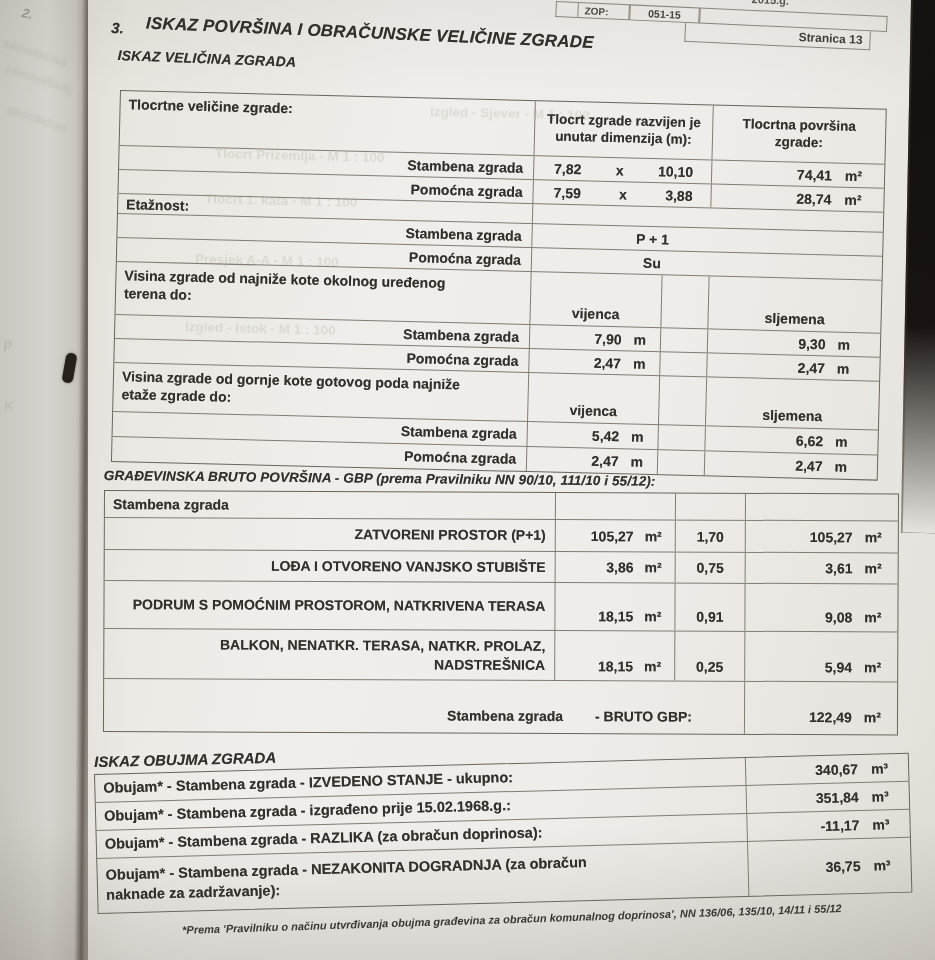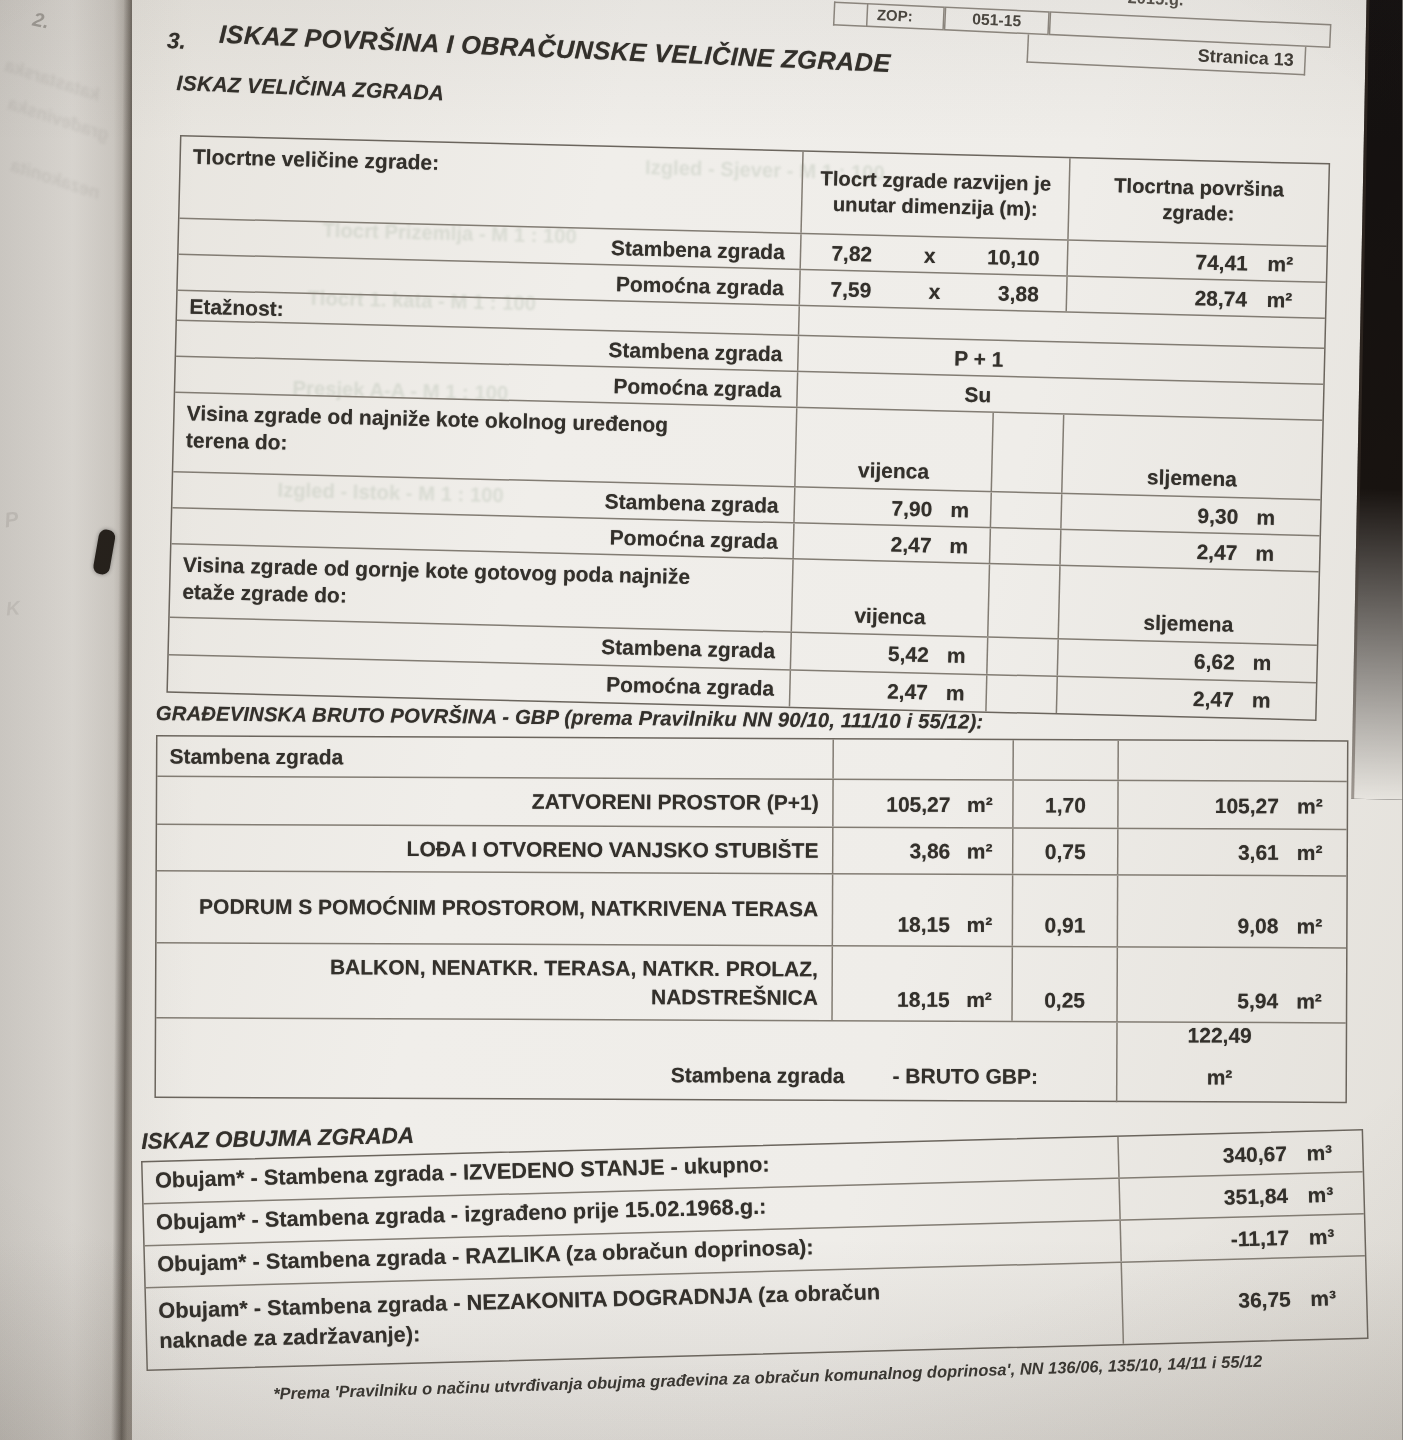--- a/index.html
+++ b/index.html
@@ -85,21 +85,21 @@
   .g-row + .g-row{border-top:1px solid var(--bc);}
   .g-head{height:26px;} .g-r1{height:31px;} .g-r2{height:30px;} .g-r3{height:47px;} .g-r4{height:49px;} .g-tot{height:52px;}
   .g-lblh{grid-column:1;padding-left:8px;}
   .g-lbl{grid-column:1;justify-content:flex-end;text-align:right;padding-right:9px;line-height:1.3;}
   .g-lbl span{display:inline-block;max-width:415px;}
   .g-area{grid-column:2;justify-content:flex-end;gap:11px;padding-right:13px;}
   .g-coef{grid-column:3;justify-content:center;}
   .g-res{grid-column:4;justify-content:flex-end;gap:12px;padding-right:16px;}
   .vbot{align-items:flex-end;padding-bottom:6px;}
   .g-totlbl{grid-column:1/4;justify-content:flex-end;align-items:flex-end;gap:32px;padding:0 52px 9px 0;}
-  .g-totval{grid-column:4;justify-content:flex-end;gap:12px;padding:0 16px 9px 0;flex-direction:column;}
+  .g-totval{grid-column:4;justify-content:flex-end;align-items:flex-end;gap:12px;padding:0 16px 9px 0;}
 
   
   .obj-title{left:94px;top:753px;transform:rotate(-1.3deg);font-size:15px;font-style:italic;}
   .obj{left:94px;top:774px;transform:rotate(-1.5deg);width:813px;border:1.5px solid var(--bo);}
   .o-row{display:grid;grid-template-columns:650px 163px;}
   .o-row + .o-row{border-top:1px solid var(--bc);}
   .o-r{height:27px;} .o-r4{height:54px;}
   .o-lbl{grid-column:1;padding-left:8px;font-size:14.5px;line-height:1.35;}
   .o-lbl span{display:inline-block;max-width:525px;}
   .o-val{grid-column:2;justify-content:flex-end;gap:13px;padding-right:20px;}

